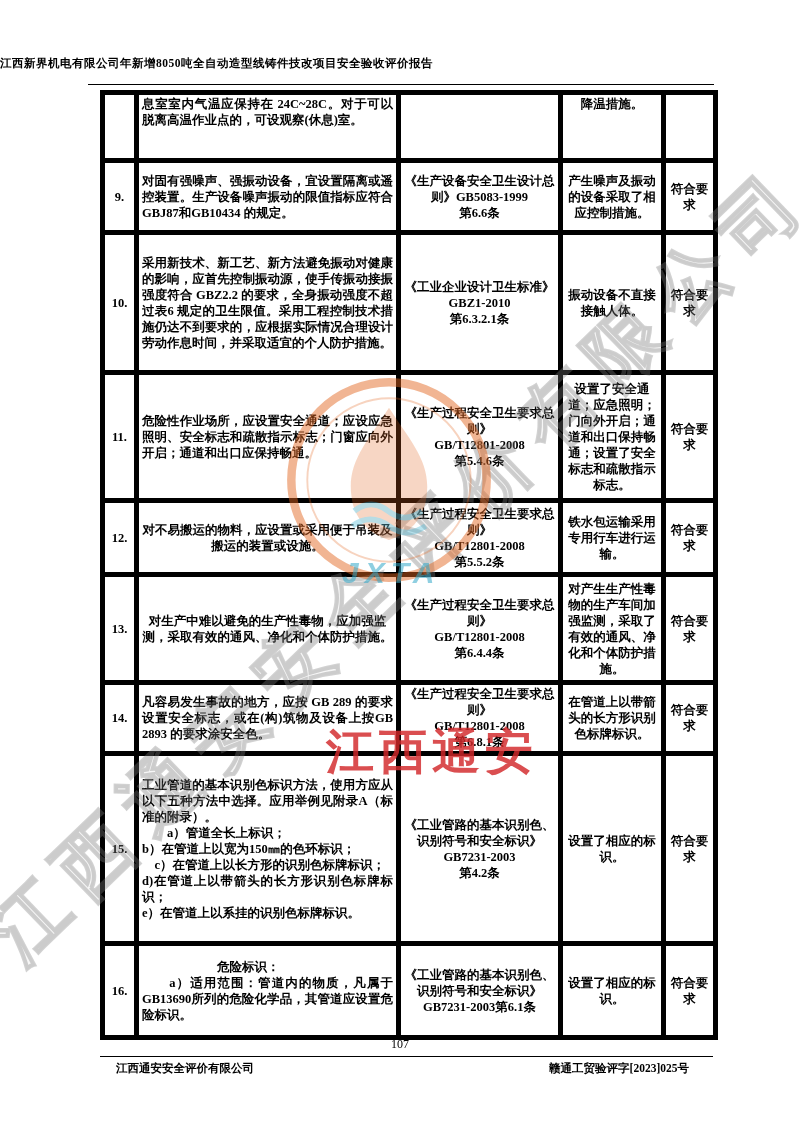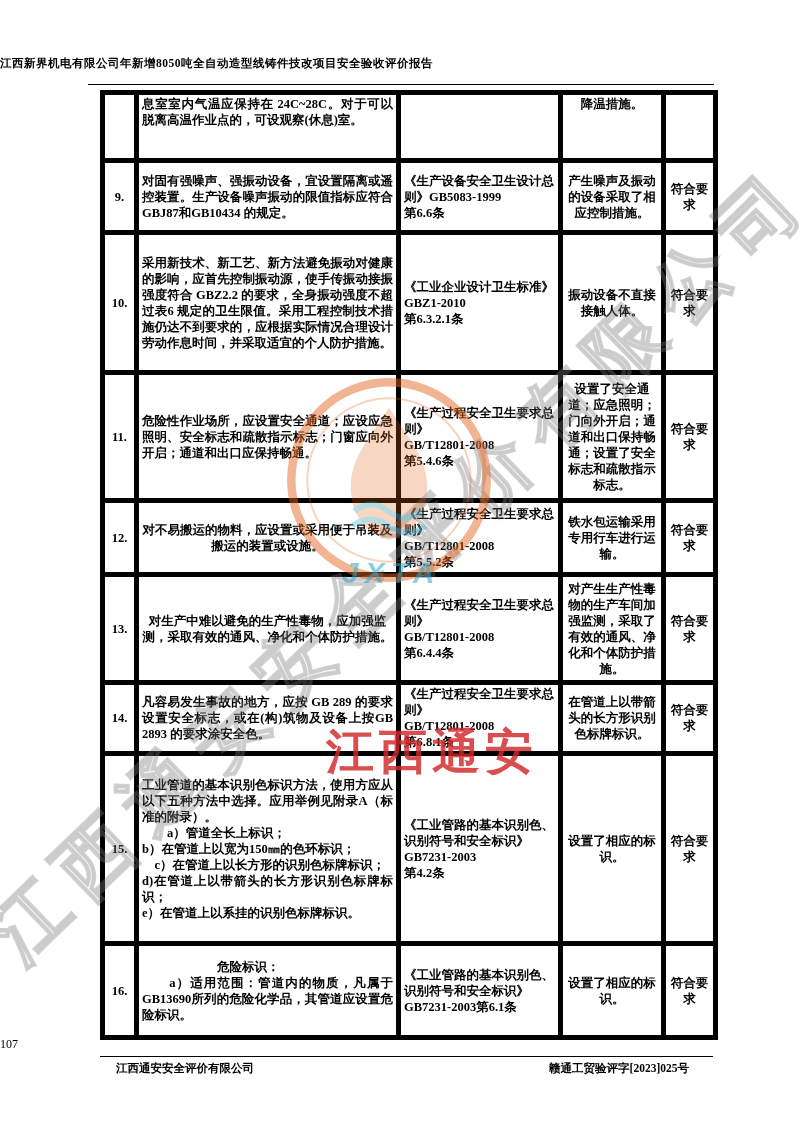--- a/index.html
+++ b/index.html
@@ -38,28 +38,28 @@
   .main-table tr:nth-child(7){ height:70px; }
   .main-table tr:nth-child(8){ height:190px; }
   .main-table tr:nth-child(9){ height:94px; }
   .main-table tr:first-child td { vertical-align:top; }
 
   .c-no   { text-align:center; font-weight:bold; }
   .c-content {
     text-align:justify; text-justify:inter-ideograph; white-space:pre-line;
   }
   .c-content.center { text-align:center; }
-  .c-standard { white-space:pre-line; font-weight:bold; }
+  .c-standard { text-align:center; white-space:pre-line; font-weight:bold; }
   .c-measure  { text-align:center; }
   .c-conclusion { text-align:center; }
 
   
   .page-number {
     position:absolute; top:1037px; left:0; width:100%;
-    font-size:12px;
+    text-align:center; font-size:12px;
   }
   .footer-rule {
     position:absolute; top:1056px; left:100px; width:613px; height:0;
     border-top:1px solid #000;
   }
   .footer {
     position:absolute; top:1061px; left:100px; width:613px;
     display:flex; justify-content:space-between;
     font-size:11.5px; font-weight:600;
   }

